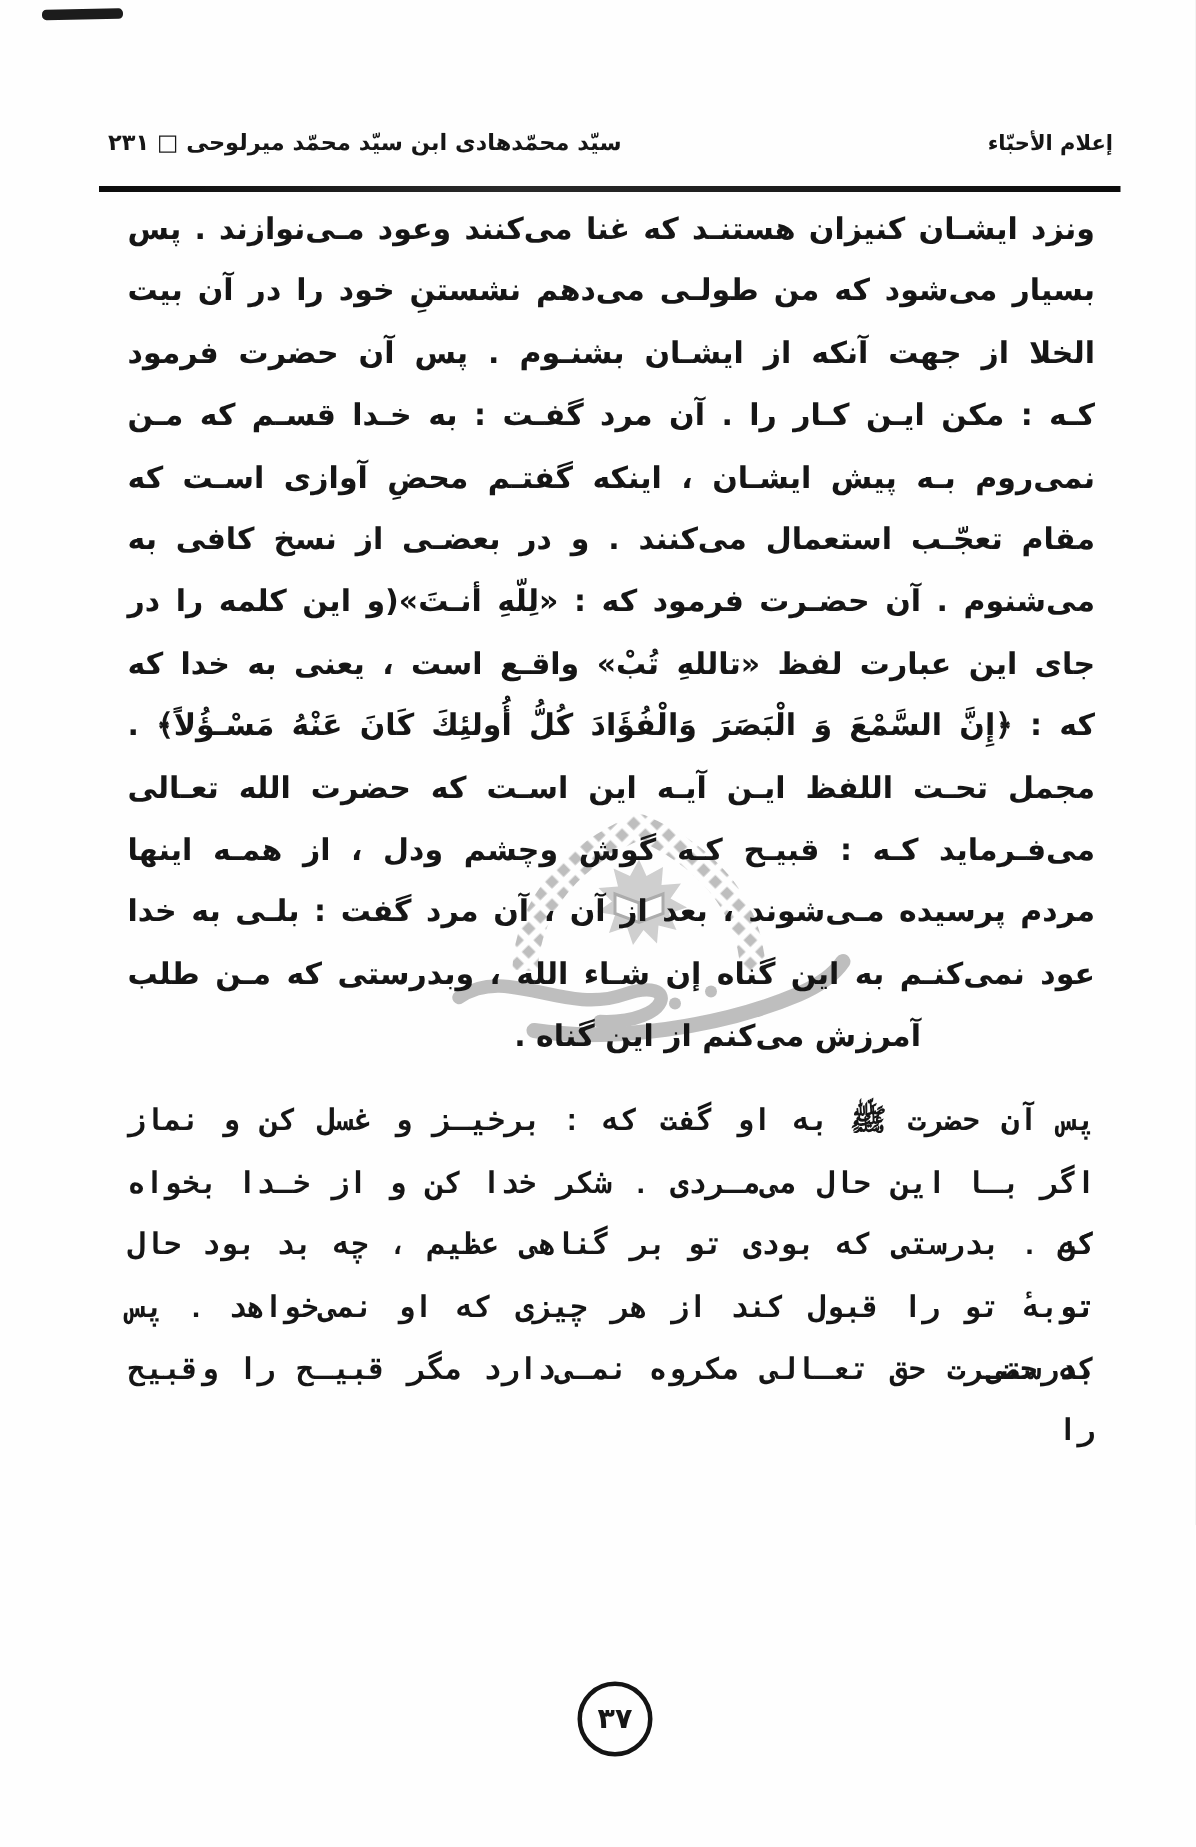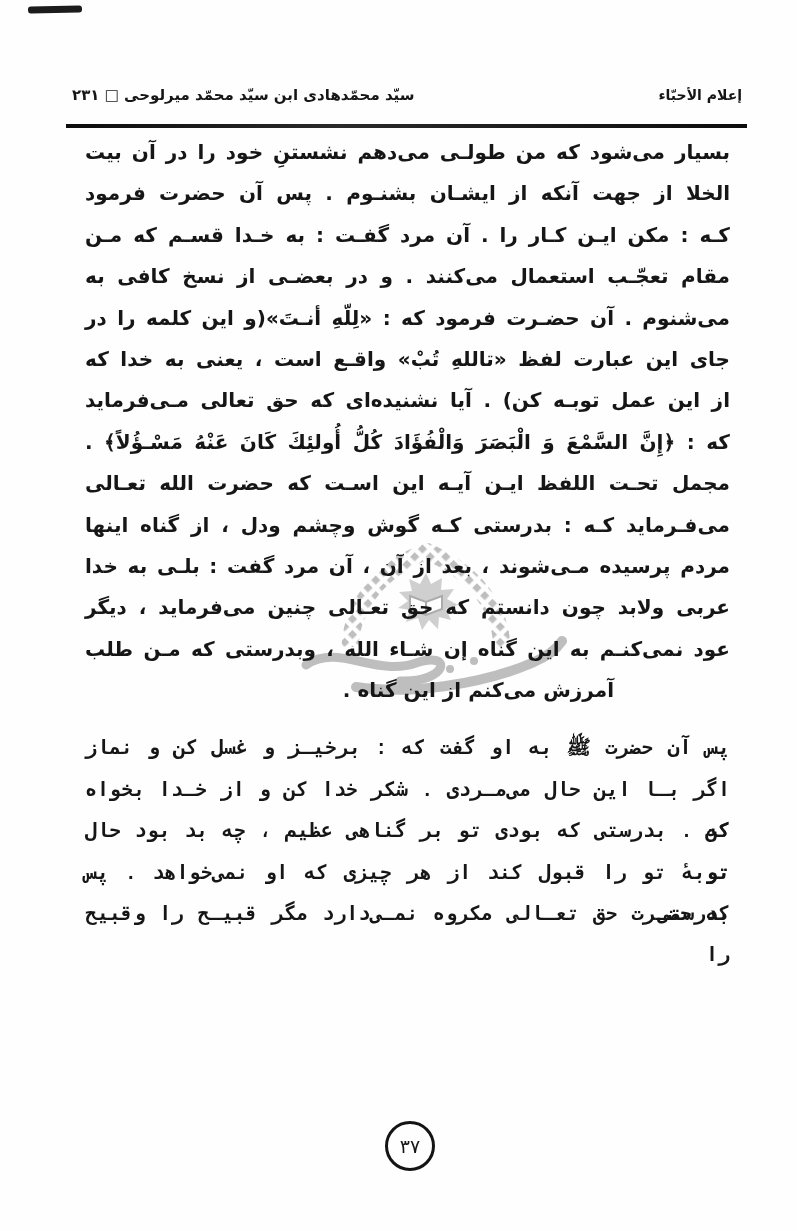--- a/index.html
+++ b/index.html
@@ -47,21 +47,21 @@
   }
   .p-end{
     text-align-last:right;margin-right:116px;
   }
   .para2{margin-top:17px;font-family:Liberation Mono, monospace;}
   
   .pagenum{
     position:absolute;top:1121px;left:385px;width:44px;height:44px;
     border:3px solid #141414;border-radius:50%;
     display:flex;align-items:center;justify-content:center;
-    font-size:19px;font-weight:normal;z-index:1;
+    font-size:19px;font-weight:bold;z-index:1;
   }
 </style>
 </head>
 <body>
 
 <div class="page">
 
   <div class="scan-artifact"></div>
 
   <div class="header">
@@ -88,32 +88,32 @@
 
       <path d="M 8,122 C 40,100 78,134 118,120 C 156,107 150,140 102,138" fill="none" stroke="#b4b4b4" stroke-width="9" stroke-linecap="round"></path>
       <path d="M 58,144 C 110,152 182,142 234,120 C 248,114 258,107 264,98" fill="none" stroke="#b4b4b4" stroke-width="10" stroke-linecap="round"></path>
       <circle cx="152" cy="126" r="4" fill="#b4b4b4"></circle>
       <circle cx="176" cy="118" r="4" fill="#b4b4b4"></circle>
     </svg>
   </div>
 
   <div class="bodytext">
     <div class="para">
+      <div class="line">ونزد ايشـان كنيزان هستنـد كه غنا مى‌كنند وعود مـى‌نوازند . پس</div>
       <div class="line">بسيار مى‌شود كه من طولـى مى‌دهم نشستنِ خود را در آن بيت</div>
       <div class="line">الخلا از جهت آنكه از ايشـان بشنـوم .  پس آن حضرت فرمود</div>
       <div class="line">كـه :  مكن ايـن كـار را .  آن مرد گفـت : به خـدا قسـم كه مـن</div>
+      <div class="line">نمى‌روم بـه پيش ايشـان ، اينكه گفتـم محضِ آوازى اسـت كه</div>
       <div class="line">مقام تعجّـب استعمال مى‌كنند .  و در بعضـى از نسخ كافى به</div>
       <div class="line">مى‌شنوم . آن حضـرت فرمود كه : «لِلّهِ أنـتَ»(و اين كلمه را در</div>
       <div class="line">جاى اين عبارت لفظ «تاللهِ تُبْ» واقـع است ، يعنى به خدا كه</div>
-      <div class="line">از اين عمل توبـه كن) .  آيا نشنيده‌اى كه حق تعالى مـى‌فرمايد</div>
       <div class="line">كه : ﴿إِنَّ السَّمْعَ وَ الْبَصَرَ وَالْفُؤَادَ كُلُّ أُولئِكَ كَانَ عَنْهُ مَسْـؤُلاً﴾ .</div>
       <div class="line">مجمل تحـت اللفظ ايـن آيـه اين اسـت كه حضرت الله تعـالى</div>
-      <div class="line">مى‌فـرمايد كـه : بدرستى كـه گوش وچشم ودل ، از گناه اينها</div>
+      <div class="line">مى‌فـرمايد كـه : قبيـح كـه گوش وچشم ودل ، از همـه اينها</div>
       <div class="line">مردم پرسيده مـى‌شوند ، بعد از آن ، آن مرد گفت : بلـى به خدا</div>
-      <div class="line">عربى ولابد چون دانستم كه حق تعـالى چنين مى‌فرمايد ، ديگر</div>
       <div class="line">عود نمى‌كنـم به اين گناه إن شـاء الله ، وبدرستى كه مـن طلب</div>
       <div class="line p-end">آمرزش مى‌كنم از اين گناه .</div>
     </div>
     <div class="para para2">
       <div class="line">پس آن حضرت ﷺ به او گفت كه : برخيـز و غسل كن و نماز</div>
       <div class="line">اگر بـا اين حال مى‌مـردى .  شكر خدا كن و از خـدا بخواه كه</div>
       <div class="line">كن .  بدرستى كه بودى تو بر گناهى عظيم ، چه بد بود حال تو</div>
       <div class="line">توبهٔ تو را قبول كند از هر چيزى كه او نمى‌خواهد . پس بدرستى</div>
       <div class="line">كه حضـرت حق تعـالى مكروه نمـى‌دارد مگر قبيـح را وقبيح را</div>
     </div>

